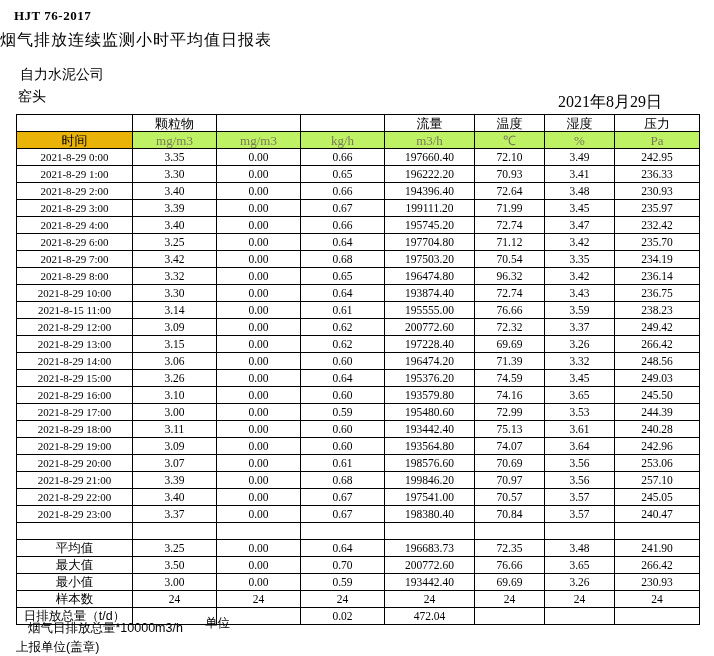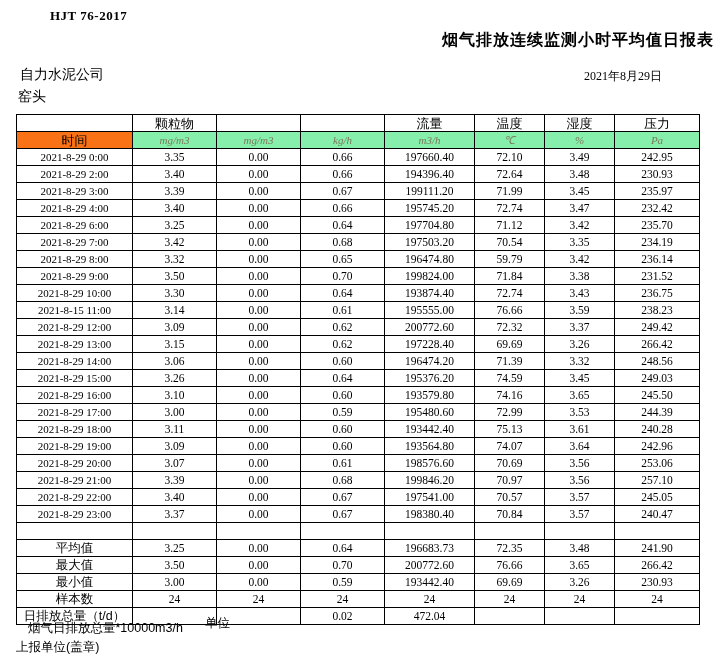--- a/index.html
+++ b/index.html
@@ -16,50 +16,49 @@
     overflow: hidden;
   }
   .std-code {
     position: absolute;
     left: 14px;
     top: 8px;
     font-family: "Liberation Serif", serif;
     font-weight: bold;
     font-size: 13px;
     letter-spacing: 0.5px;
-    margin-left: 36px;
   }
   .doc-title {
     position: absolute;
     left: 0;
     right: 0;
     top: 30px;
-    text-align: right;
+    text-align: left;
     font-family: "Liberation Serif", serif;
-    font-weight: bold;
+    font-weight: normal;
     font-size: 16px;
     letter-spacing: 1px;
   }
   .company {
     position: absolute;
     left: 20px;
     top: 66px;
     font-size: 14px;
   }
   .dept {
     position: absolute;
     left: 18px;
     top: 88px;
     font-size: 14px;
   }
   .report-date {
     position: absolute;
     right: 52px;
-    top: 68px;
-    font-size: 12px;
+    top: 92px;
+    font-size: 16px;
     font-family: "Liberation Serif", serif;
   }
   table.main {
     position: absolute;
     left: 16px;
     top: 114px;
     border-collapse: collapse;
     table-layout: fixed;
     width: 683px;
     font-family: "Liberation Serif", serif;
@@ -71,28 +70,27 @@
     height: 16px;
     padding: 0;
     line-height: 15px;
     white-space: nowrap;
   }
   td.hdr-param {
     height: 26px;
     font-size: 13px;
   }
   td.units {
-    background: #86efac;
+    background: #bef264;
     color: #7a7a5a;
-    font-size: 11px;
+    font-size: 13px;
     height: 17px;
-    font-style: italic;
   }
   td.time-hdr {
-    background: #f97316;
+    background: #eab308;
     font-size: 13px;
     color: #000;
   }
   td.time-cell {
     font-size: 11px;
     text-align: center;
   }
   .gap-row td {
     border: none;
     height: 7px;
@@ -176,20 +174,30 @@
         <td class="time-cell">2021-8-29 0:00</td>
         <td>3.35</td>
         <td>0.00</td>
         <td>0.66</td>
         <td>197660.40</td>
         <td>72.10</td>
         <td>3.49</td>
         <td>242.95</td>
       </tr>
       <tr>
+        <td class="time-cell">2021-8-29 1:00</td>
+        <td>3.30</td>
+        <td>0.00</td>
+        <td>0.65</td>
+        <td>196222.20</td>
+        <td>70.93</td>
+        <td>3.41</td>
+        <td>236.33</td>
+      </tr>
+      <tr>
         <td class="time-cell">2021-8-29 2:00</td>
         <td>3.40</td>
         <td>0.00</td>
         <td>0.66</td>
         <td>194396.40</td>
         <td>72.64</td>
         <td>3.48</td>
         <td>230.93</td>
       </tr>
       <tr>
@@ -231,33 +239,23 @@
         <td>70.54</td>
         <td>3.35</td>
         <td>234.19</td>
       </tr>
       <tr>
         <td class="time-cell">2021-8-29 8:00</td>
         <td>3.32</td>
         <td>0.00</td>
         <td>0.65</td>
         <td>196474.80</td>
-        <td>59.79</td>
+        <td>96.32</td>
         <td>3.42</td>
         <td>236.14</td>
-      </tr>
-      <tr>
-        <td class="time-cell">2021-8-29 9:00</td>
-        <td>3.50</td>
-        <td>0.00</td>
-        <td>0.70</td>
-        <td>199824.00</td>
-        <td>71.84</td>
-        <td>3.38</td>
-        <td>231.52</td>
       </tr>
       <tr>
         <td class="time-cell">2021-8-29 10:00</td>
         <td>3.30</td>
         <td>0.00</td>
         <td>0.64</td>
         <td>193874.40</td>
         <td>72.74</td>
         <td>3.43</td>
         <td>236.75</td>

